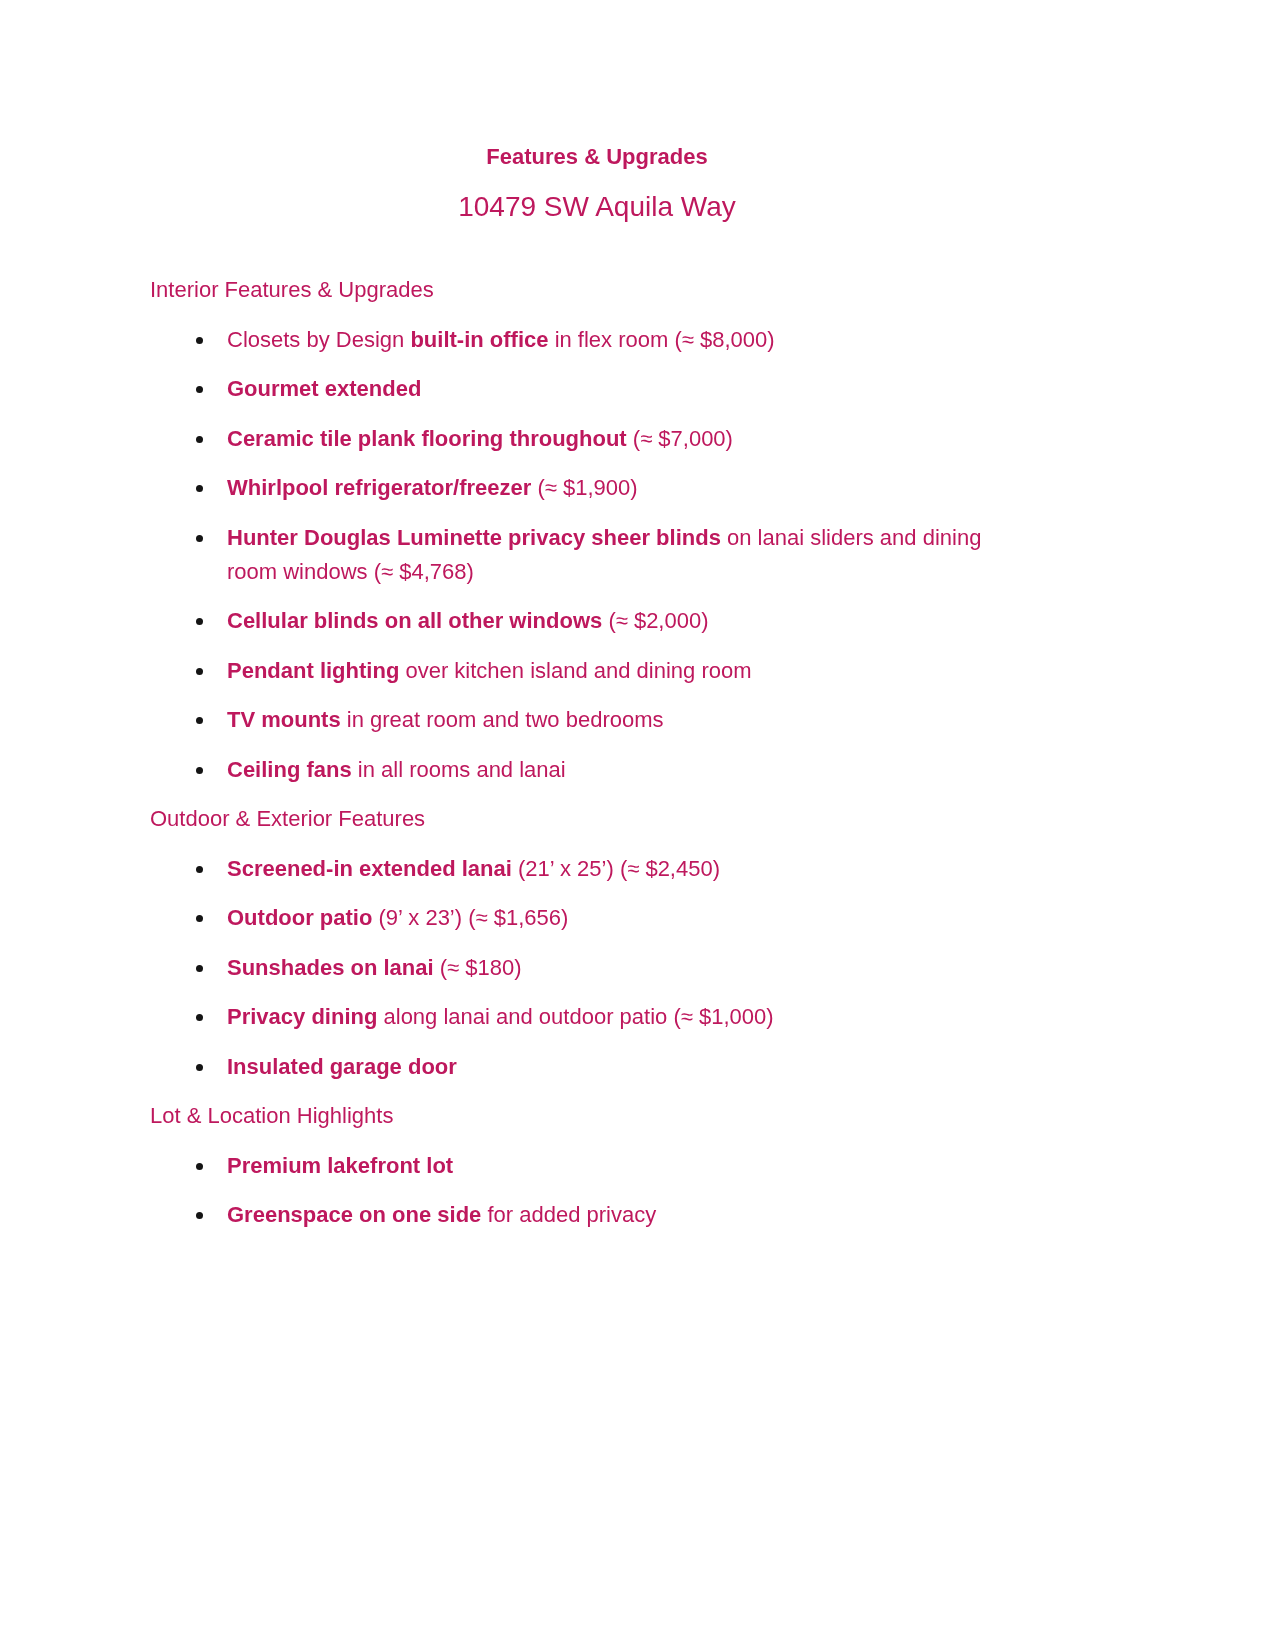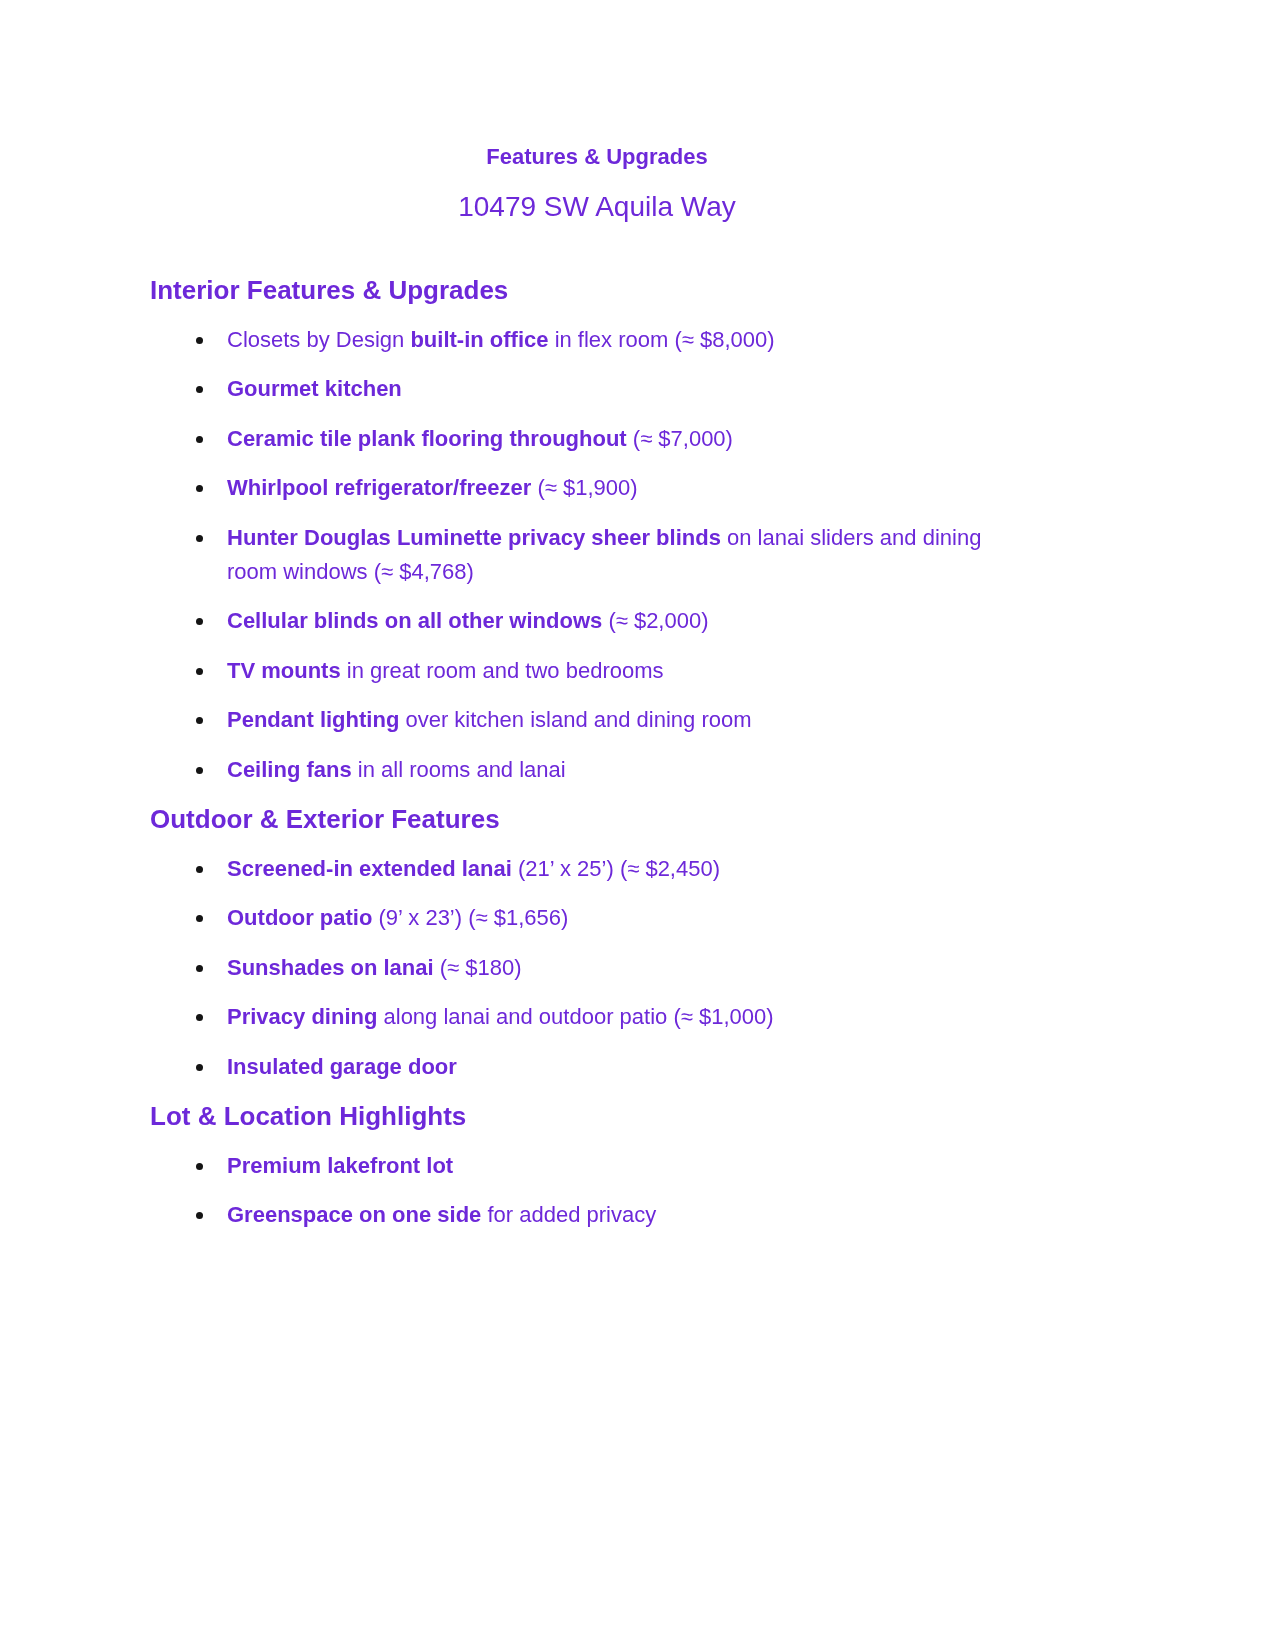--- a/index.html
+++ b/index.html
@@ -6,42 +6,42 @@
     margin: 0;
     padding: 0;
     background: #ffffff;
   }
   .doc-page {
     position: relative;
     width: 1194px;
     height: 1650px;
     background: #ffffff;
     font-family: "Liberation Sans", "DejaVu Sans", sans-serif;
-    color: #6d28d9;
+    color: #be185d;
     box-sizing: border-box;
     padding: 140px 150px 0 150px;
     overflow: hidden;
   }
   .doc-title {
     text-align: center;
     font-size: 22px;
     font-weight: bold;
     line-height: 34px;
     margin: 0 0 16px 0;
   }
   .doc-subtitle {
     text-align: center;
     font-size: 28px;
     font-weight: normal;
     line-height: 34px;
     margin: 0 0 49px 0;
   }
   .section-heading {
-    font-size: 26px;
-    font-weight: bold;
+    font-size: 22px;
+    font-weight: normal;
     line-height: 34px;
     margin: 0 0 15.5px 0;
   }
   ul.bullet-list {
     list-style: none;
     margin: 12px;
     padding: 0;
   }
   ul.bullet-list li {
     position: relative;
@@ -70,45 +70,45 @@
   <p class="doc-subtitle">10479 SW Aquila Way</p>
 
   <h2 class="section-heading">Interior Features &amp; Upgrades</h2>
   <ul class="bullet-list">
     <li>
       <span class="bullet-dot"></span>
       <span>Closets by Design </span><span class="b">built-in office</span><span> in flex room (≈ $8,000)</span>
     </li>
     <li>
       <span class="bullet-dot"></span>
-      <span></span><span class="b">Gourmet kitchen</span><span></span>
+      <span></span><span class="b">Gourmet extended</span><span></span>
     </li>
     <li>
       <span class="bullet-dot"></span>
       <span></span><span class="b">Ceramic tile plank flooring throughout</span><span> (≈ $7,000)</span>
     </li>
     <li>
       <span class="bullet-dot"></span>
       <span></span><span class="b">Whirlpool refrigerator/freezer</span><span> (≈ $1,900)</span>
     </li>
     <li>
       <span class="bullet-dot"></span>
       <span></span><span class="b">Hunter Douglas Luminette privacy sheer blinds</span><span> on lanai sliders and dining room windows (≈ $4,768)</span>
     </li>
     <li>
       <span class="bullet-dot"></span>
       <span></span><span class="b">Cellular blinds on all other windows</span><span> (≈ $2,000)</span>
     </li>
     <li>
       <span class="bullet-dot"></span>
-      <span></span><span class="b">TV mounts</span><span> in great room and two bedrooms</span>
+      <span></span><span class="b">Pendant lighting</span><span> over kitchen island and dining room</span>
     </li>
     <li>
       <span class="bullet-dot"></span>
-      <span></span><span class="b">Pendant lighting</span><span> over kitchen island and dining room</span>
+      <span></span><span class="b">TV mounts</span><span> in great room and two bedrooms</span>
     </li>
     <li>
       <span class="bullet-dot"></span>
       <span></span><span class="b">Ceiling fans</span><span> in all rooms and lanai</span>
     </li>
   </ul>
 
   <h2 class="section-heading">Outdoor &amp; Exterior Features</h2>
   <ul class="bullet-list">
     <li>

